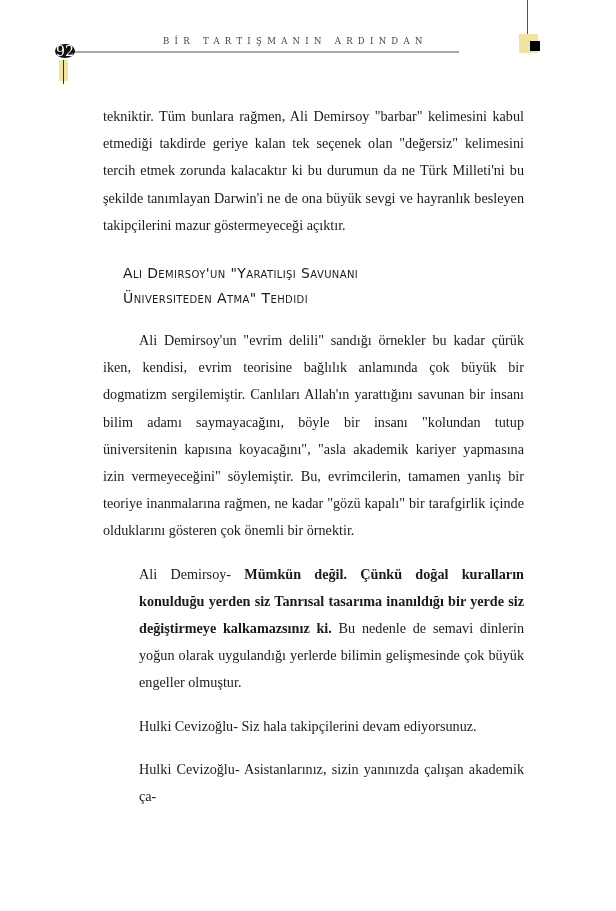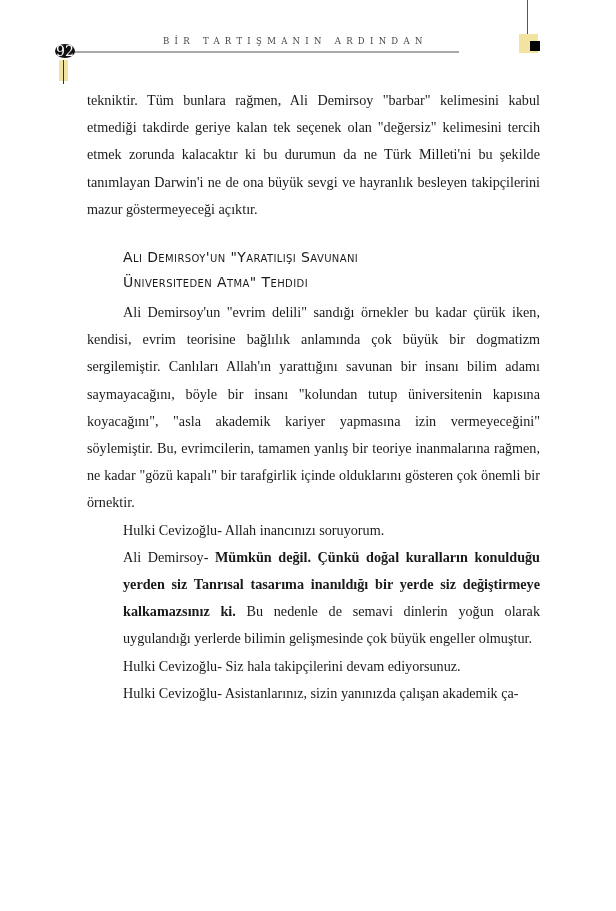--- a/index.html
+++ b/index.html
@@ -32,21 +32,21 @@
   }
   .right-square {
     position: absolute; left: 530px; top: 41px; width: 10px; height: 10px; background: #000;
   }
 
   .content {
     position: absolute; left: 87px; top: 87px; width: 453px;
     font-family: "Liberation Serif", serif; font-size: 14.2px; color: #1a1a1a;
     line-height: 27.2px;
   }
-  .content p { margin: 0; text-align: justify; text-align-last: left; }
+  .content p { margin: 16px; text-align: justify; text-align-last: left; }
   .indent { text-indent: 36px; }
   .dlg { padding-left: 36px; }
   .heading {
     margin: 22px 0 4px 36px;
     font-family: "DejaVu Sans", sans-serif; font-size: 14px; font-variant: small-caps;
     letter-spacing: 0.4px; line-height: 25px; color: #1a1a1a;
   }
   b { font-weight: bold; }
 </style>
 </head>
@@ -64,17 +64,16 @@
 <div class="content">
   <p>tekniktir. Tüm bunlara rağmen, Ali Demirsoy "barbar" kelimesini kabul etmediği takdirde geriye kalan tek seçenek olan "değersiz" kelimesini tercih etmek zorunda kalacaktır ki bu durumun da ne Türk Milleti'ni bu şekilde tanımlayan Darwin'i ne de ona büyük sevgi ve hayranlık besleyen takipçilerini mazur göstermeyeceği açıktır.</p>
 
   <div class="heading">
     <div>Ali Demirsoy'un "Yaratılışı Savunanı</div>
     <div>Üniversiteden Atma" Tehdidi</div>
   </div>
 
   <p class="indent">Ali Demirsoy'un "evrim delili" sandığı örnekler bu kadar çürük iken, kendisi, evrim teorisine bağlılık anlamında çok büyük bir dogmatizm sergilemiştir. Canlıları Allah'ın yarattığını savunan bir insanı bilim adamı saymayacağını, böyle bir insanı "kolundan tutup üniversitenin kapısına koyacağını", "asla akademik kariyer yapmasına izin vermeyeceğini" söylemiştir. Bu, evrimcilerin, tamamen yanlış bir teoriye inanmalarına rağmen, ne kadar "gözü kapalı" bir tarafgirlik içinde olduklarını gösteren çok önemli bir örnektir.</p>
 
-  <p class="dlg"><span>Hulki Cevizoğlu- Allah inancınızı soruyorum.</span></p>
   <p class="dlg"><span>Ali Demirsoy- </span><b>Mümkün değil. Çünkü doğal kuralların konulduğu yerden siz Tanrısal tasarıma inanıldığı bir yerde siz değiştirmeye kalkamazsınız ki.</b><span> Bu nedenle de semavi dinlerin yoğun olarak uygulandığı yerlerde bilimin gelişmesinde çok büyük engeller olmuştur.</span></p>
   <p class="dlg"><span>Hulki Cevizoğlu- Siz hala takipçilerini devam ediyorsunuz.</span></p>
   <p class="dlg"><span>Hulki Cevizoğlu- Asistanlarınız, sizin yanınızda çalışan akademik ça-</span></p>
 </div>
 
 </body></html>

